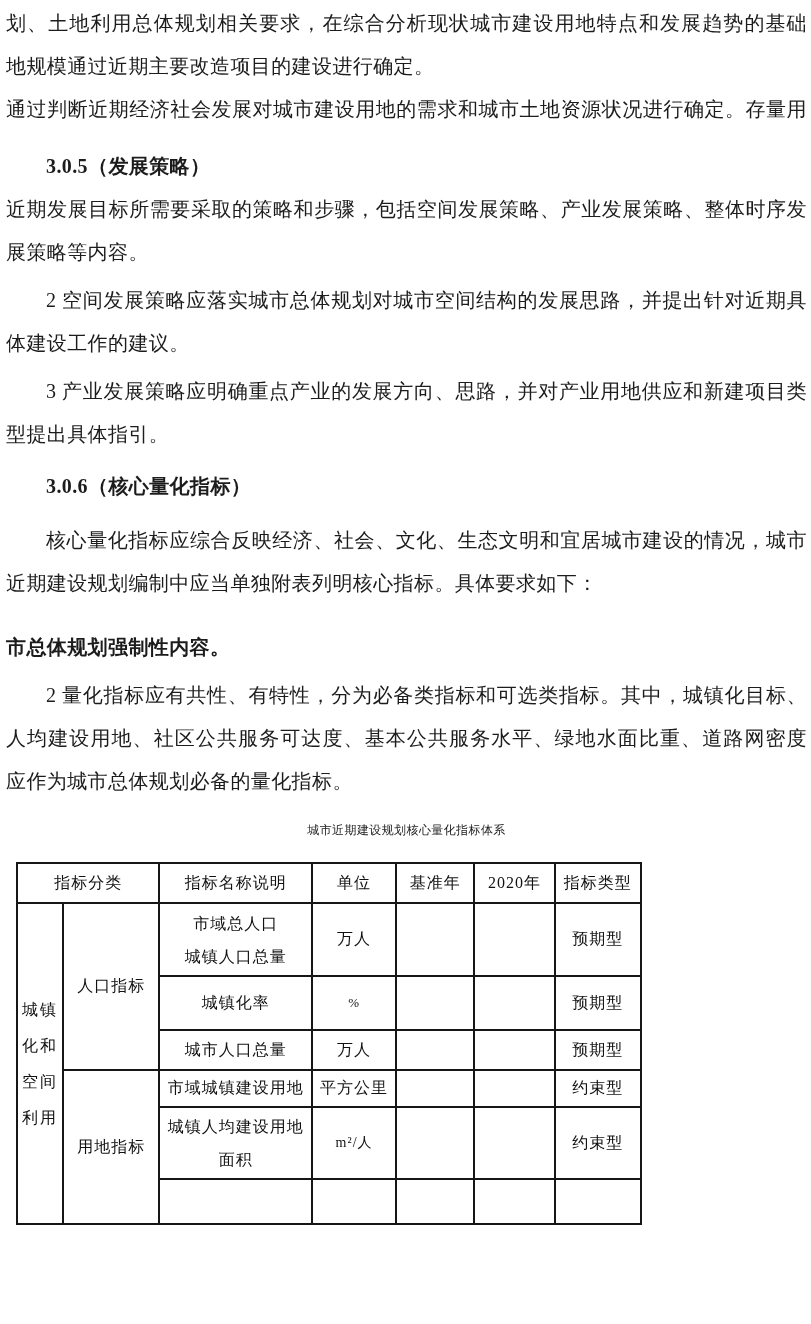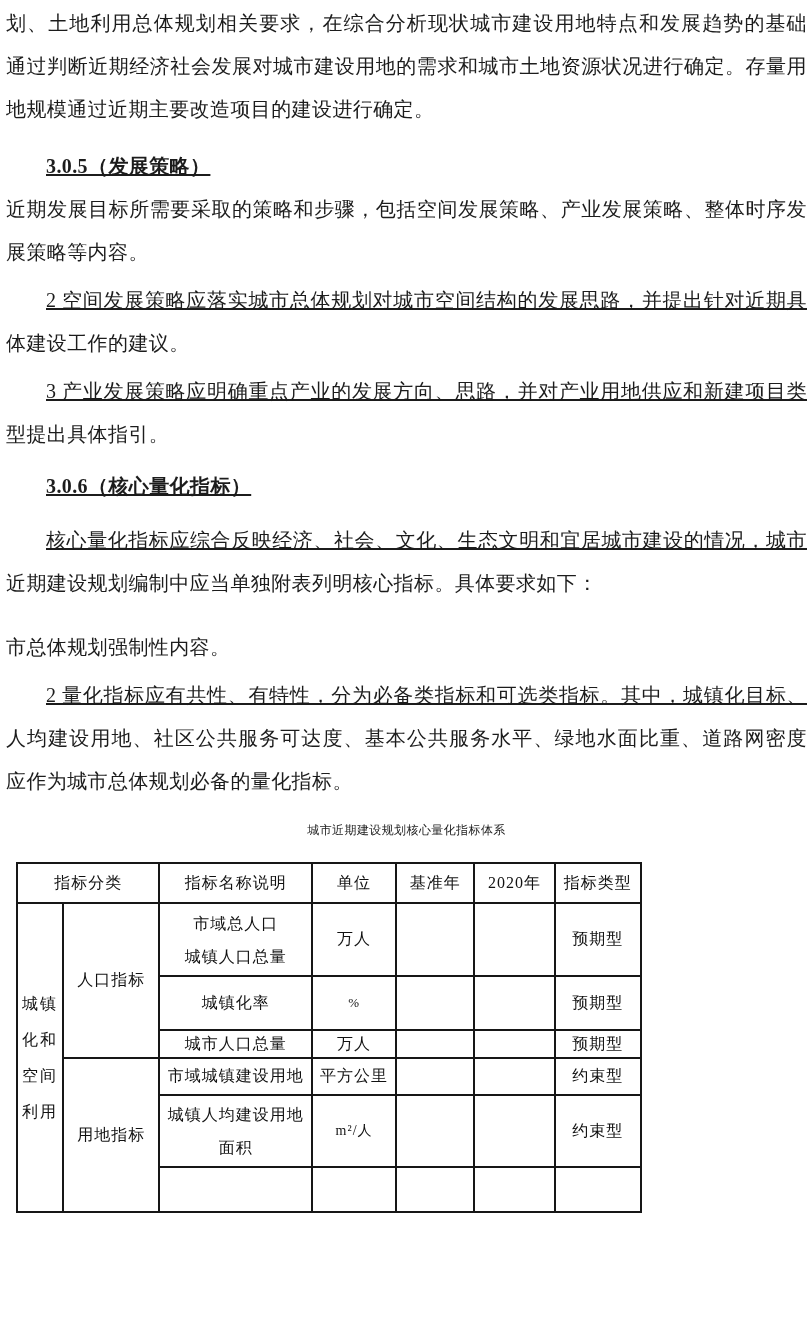--- a/index.html
+++ b/index.html
@@ -8,56 +8,56 @@
     font-family:"Liberation Serif","DejaVu Serif",serif;
     color:#1c1c1c;
   }
   .page{width:811px;height:1324px;overflow:hidden;padding:0;box-sizing:border-box;}
   .textcol{padding:2px 4px 0 6px;}
   .ln{
     height:43px;line-height:43px;font-size:20px;overflow:hidden;
     white-space:nowrap;letter-spacing:0.4px;
   }
   .jf{white-space:normal;text-align:justify;text-align-last:justify;word-break:break-all;}
-  .ind{text-indent:40px;text-decoration:underline;}
+  .ind{text-indent:40px;}
   .hd{font-weight:bold;}
   .title-ln{text-align:center;text-align-last:center;font-size:12px;}
   .mt5{margin-top:5px;}.mt6{margin-top:6px;}.mt9{margin-top:9px;}
-  .mt11{margin-top:11px;}.mt14{margin-top:14px;}.mt21{margin-top:21px;}
+  .mt11{margin-top:11px;}.mt14{margin-top:14px;}.mt21{margin-top:21px;font-weight:bold;}
   table.core{
     border-collapse:collapse;table-layout:fixed;
     margin:10px 0 0 16px;width:626px;
     font-size:16px;color:#111;
   }
   table.core td,table.core th{
     border:2px solid #161616;
     text-align:center;vertical-align:middle;
     padding:2px;overflow:hidden;font-weight:normal;
     letter-spacing:1px;
   }
   tr.hrow{height:40px;}
   tr.r1{height:73px;}
   tr.r2{height:54px;}
-  tr.r3{height:28px;margin-left:24px;}
+  tr.r3{height:40px;margin-left:24px;}
   tr.r4{height:37px;}
   tr.r5{height:62px;}
   tr.r6{height:45px;}
   .two-line span{display:block;line-height:33px;}
   .vstack span{display:block;line-height:36px;letter-spacing:2px;}
   .unit-small{font-size:14px;letter-spacing:0;}
   .unit-pct{font-size:13px;letter-spacing:0;}
 </style>
 </head>
 <body>
 
 <div class="page">
   <div class="textcol">
     <div class="ln jf">划、土地利用总体规划相关要求，在综合分析现状城市建设用地特点和发展趋势的基础上，</div>
+    <div class="ln">地规模通过近期主要改造项目的建设进行确定。</div>
     <div class="ln jf">通过判断近期经济社会发展对城市建设用地的需求和城市土地资源状况进行确定。存量用</div>
-    <div class="ln">地规模通过近期主要改造项目的建设进行确定。</div>
     <div class="ln hd ind mt14">3.0.5（发展策略）</div>
     <div class="ln jf">近期发展目标所需要采取的策略和步骤，包括空间发展策略、产业发展策略、整体时序发</div>
     <div class="ln">展策略等内容。</div>
     <div class="ln jf ind mt5">2 空间发展策略应落实城市总体规划对城市空间结构的发展思路，并提出针对近期具</div>
     <div class="ln">体建设工作的建议。</div>
     <div class="ln jf ind mt5">3 产业发展策略应明确重点产业的发展方向、思路，并对产业用地供应和新建项目类</div>
     <div class="ln">型提出具体指引。</div>
     <div class="ln hd ind mt9">3.0.6（核心量化指标）</div>
     <div class="ln jf ind mt11">核心量化指标应综合反映经济、社会、文化、生态文明和宜居城市建设的情况，城市</div>
     <div class="ln">近期建设规划编制中应当单独附表列明核心指标。具体要求如下：</div>

